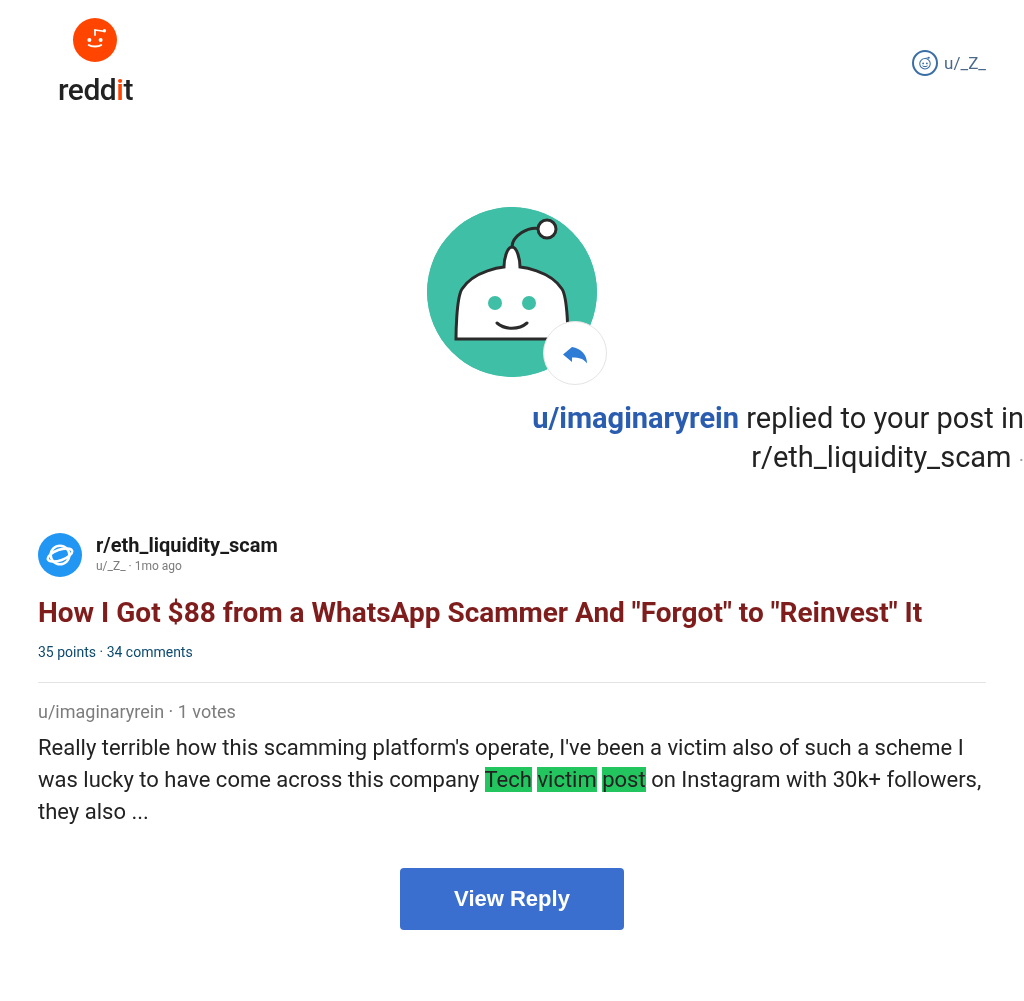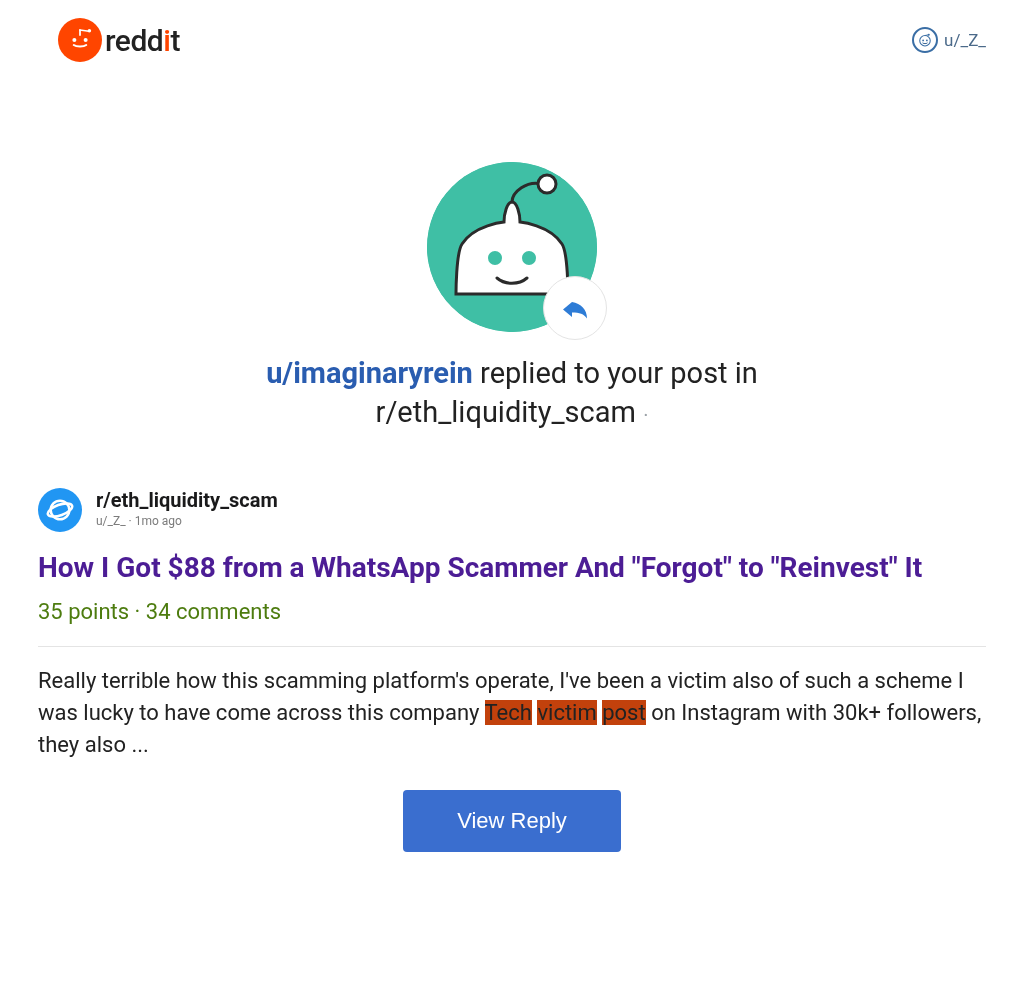--- a/index.html
+++ b/index.html
@@ -10,37 +10,37 @@
     height: 1001px;
     overflow: hidden;
     color: #1a1a1b;
   }
   .header {
     display: flex;
     justify-content: space-between;
     align-items: center;
     padding: 18px 38px 0 58px;
   }
-  .logo-wrap { display: flex; align-items: center; gap: 3px; }
+  .logo-wrap { display: flex; align-items: center; gap: 10px; flex-direction: column; }
   .logo-circle {
     width: 44px; height: 44px; border-radius: 50%;
     background: #ff4500; display: flex; align-items: center; justify-content: center;
   }
   .logo-word { font-size: 30px; font-weight: 500; color: #222; letter-spacing: -0.5px; }
   .logo-word .i { color: #ff4500; }
   .user-badge { display: flex; align-items: center; gap: 6px; color: #4b6a8a; font-size: 17px; }
   .user-badge-avatar {
     width: 26px; height: 26px; border-radius: 50%;
     background: #fff; border: 2px solid #3a6ea5;
     display: flex; align-items: center; justify-content: center;
   }
 
   .hero {
     margin-top: 100px;
-    text-align: center;
+    text-align: right;
   }
   .avatar-wrap {
     width: 170px; height: 170px; margin: 0 auto; position: relative;
   }
   .avatar-circle {
     width: 170px; height: 170px; border-radius: 50%;
     background: #3fbfa5;
     display: flex; align-items: center; justify-content: center;
     overflow: hidden;
   }
@@ -69,36 +69,36 @@
     flex-shrink: 0;
   }
   .sub-meta { display:flex; flex-direction: column; }
   .sub-name { font-size: 20px; font-weight: 700; color: #1a1a1b; }
   .sub-sub { font-size: 12px; color: #7c7c7c; margin-top: 2px; }
   .post-title {
     margin-top: 18px;
     font-size: 28px;
     font-weight: 700;
     line-height: 1.25;
-    color: #4c1d95;
+    color: #7f1d1d;
   }
-  .post-stats { margin-top: 14px; font-size: 22px; color: #4d7c0f; }
+  .post-stats { margin-top: 14px; font-size: 14px; color: #0c4a6e; }
   .divider { height:1px; background:#e4e4e4; margin: 22px 0 18px 0; }
   .reply-meta { font-size: 18px; color: #7c7c7c; margin-bottom: 10px; }
   .reply-body { font-size: 22px; color: #222; line-height: 1.45; }
-  .reply-body .hl { background: #c2410c; }
+  .reply-body .hl { background: #22c55e; }
 
   .cta {
-    margin: 29px auto 0 auto;
+    margin: 40px auto 0 auto;
     display: block;
     background: #3a6ecf;
     color: #fff;
     border: none;
     font-size: 22px;
-    font-weight: 400;
+    font-weight: 700;
     padding: 18px 54px;
     border-radius: 4px;
     cursor: pointer;
   }
 </style>
 </head>
 <body>
 
 <div class="header">
   <a class="logo-wrap">
@@ -176,19 +176,24 @@
   <a class="post-title" style="display:block">How I Got $88 from a WhatsApp Scammer And "Forgot" to "Reinvest" It</a>
 
   <div class="post-stats">
     <span>35 points</span>
     <span> · </span>
     <span>34 comments</span>
   </div>
 
   <div class="divider"></div>
 
+  <div class="reply-meta">
+    <a>u/imaginaryrein</a>
+    <span> · </span>
+    <span>1 votes</span>
+  </div>
 
   <div class="reply-body">
     <span>Really terrible how this scamming platform's operate, I've been a victim also of such a scheme I was lucky to have come across this company </span><span class="hl">Tech</span><span> </span><span class="hl">victim</span><span> </span><span class="hl">post</span><span> on Instagram with 30k+ followers, they also ...</span>
   </div>
 
   <button class="cta">View Reply</button>
 </div>
 
 </body></html>

